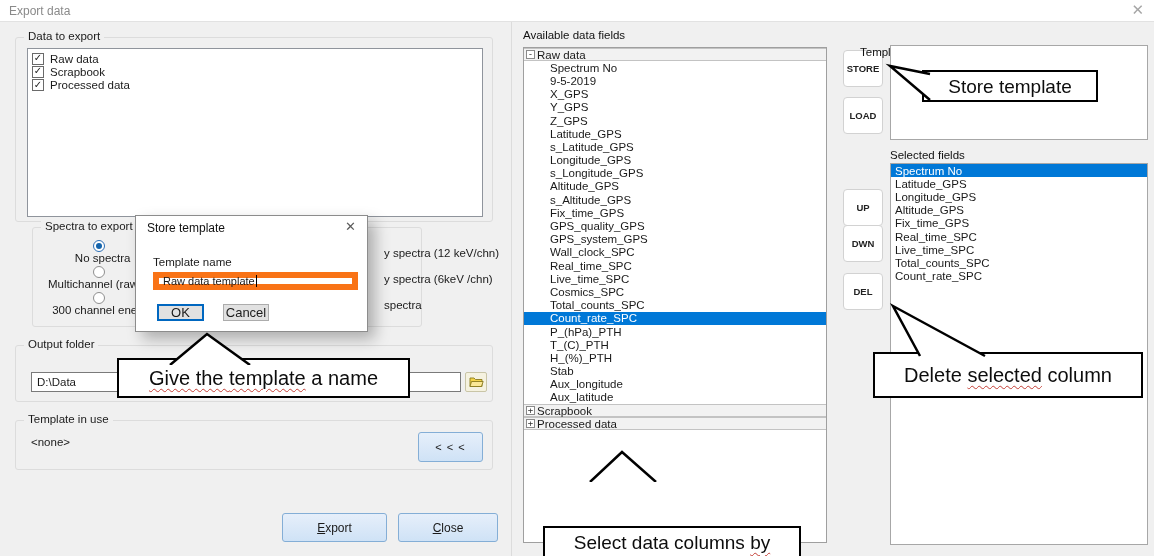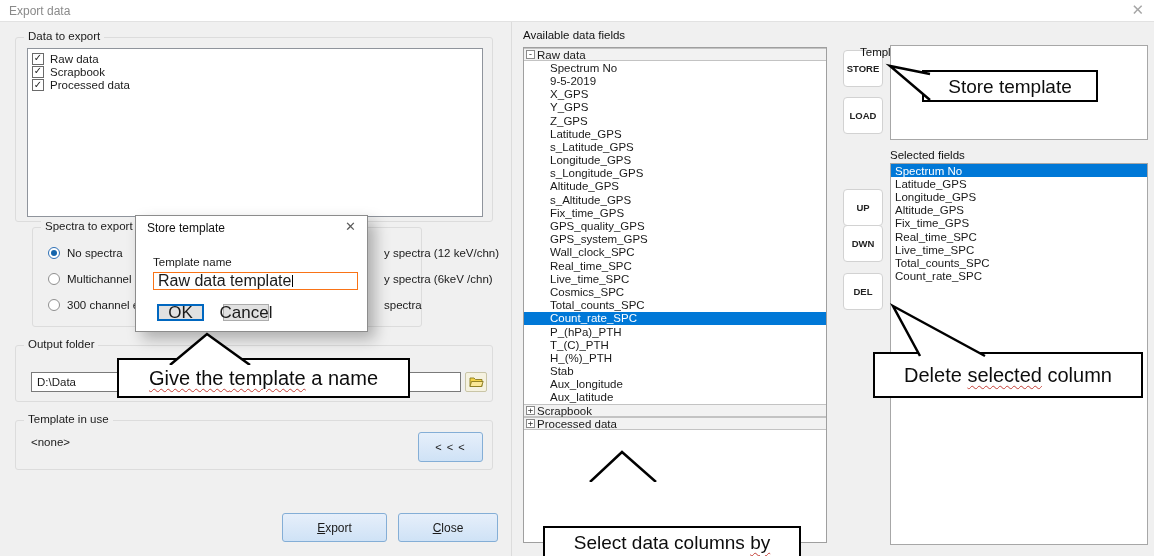--- a/index.html
+++ b/index.html
@@ -33,21 +33,21 @@
   .cbrow { display:flex; align-items:center; height:13.3px; font-size:11.5px; }
   .cb {
     width:12px; height:12px; background:#fff; border:1px solid #6a6a6a;
     display:inline-flex; align-items:center; justify-content:center;
     margin-right:6px; flex:0 0 auto;
   }
   .tick { font-size:10px; line-height:10px; color:#1a1a1a; margin-top:-1px; }
 
   
   .radio-col { position:absolute; left:15px; top:12px; }
-  .radiorow { display:flex; align-items:center; height:26px; font-size:11.5px; white-space:nowrap; }
+  .radiorow { display:flex; align-items:center; height:26px; font-size:11.5px; white-space:nowrap;flex-direction:column; }
   .radio {
     width:12px; height:12px; border-radius:50%; border:1px solid #8f8f8f;
     background:#fff; margin-right:7px; position:relative; flex:0 0 auto;
   }
   .radiorow.selected .radio { border-color:#2d6fb5; }
   .radiorow.selected .radio::after {
     content:""; position:absolute; left:2px; top:2px; width:6px; height:6px;
     border-radius:50%; background:#1464ac;
   }
   .frag-col { position:absolute; left:351px; top:12px; }
@@ -82,27 +82,27 @@
   .dialog {
     position:absolute; left:135px; top:215px; width:233px; height:117px;
     background:#fff; border:1px solid #8c8c8c; z-index:20;
     box-shadow: 7px 7px 14px rgba(0,0,0,0.28);
   }
   .dlg-title { position:absolute; left:11px; top:5px; font-size:12px; color:#111; }
   .dlg-close { position:absolute; right:11px; top:3px; font-size:13px; color:#5a5a5a; cursor:pointer; }
   .dlg-label { position:absolute; left:17px; top:40px; font-size:11.5px; }
   .dlg-input {
     position:absolute; left:17px; top:56px; width:205px; height:18px;
-    background:#fff; border:1px solid #f97316; font-size:16px;
+    background:#fff; border:6px solid #f97316; font-size:11px;
     display:flex; align-items:center; padding-left:4px;
   }
   .caret { display:inline-block; width:1px; height:12px; background:#000; margin-left:1px; }
   .dlg-btn {
     position:absolute; top:88px; height:17px; background:#e1e1e1;
-    font-size:17px; display:flex; align-items:center; justify-content:center; cursor:pointer;
+    font-size:13px; display:flex; align-items:center; justify-content:center; cursor:pointer;
   }
   .ok-btn { left:21px; width:47px; border:2px solid #0067c0; }
   .cancel-btn { left:87px; width:46px; border:1px solid #acacac; }
 
   
   .col-label { position:absolute; font-size:11.5px; color:#111; }
   .fields-list {
     position:absolute; left:523px; top:47px; width:304px; height:496px;
     background:#fff; border:1px solid #9f9f9f; overflow:hidden;
   }

